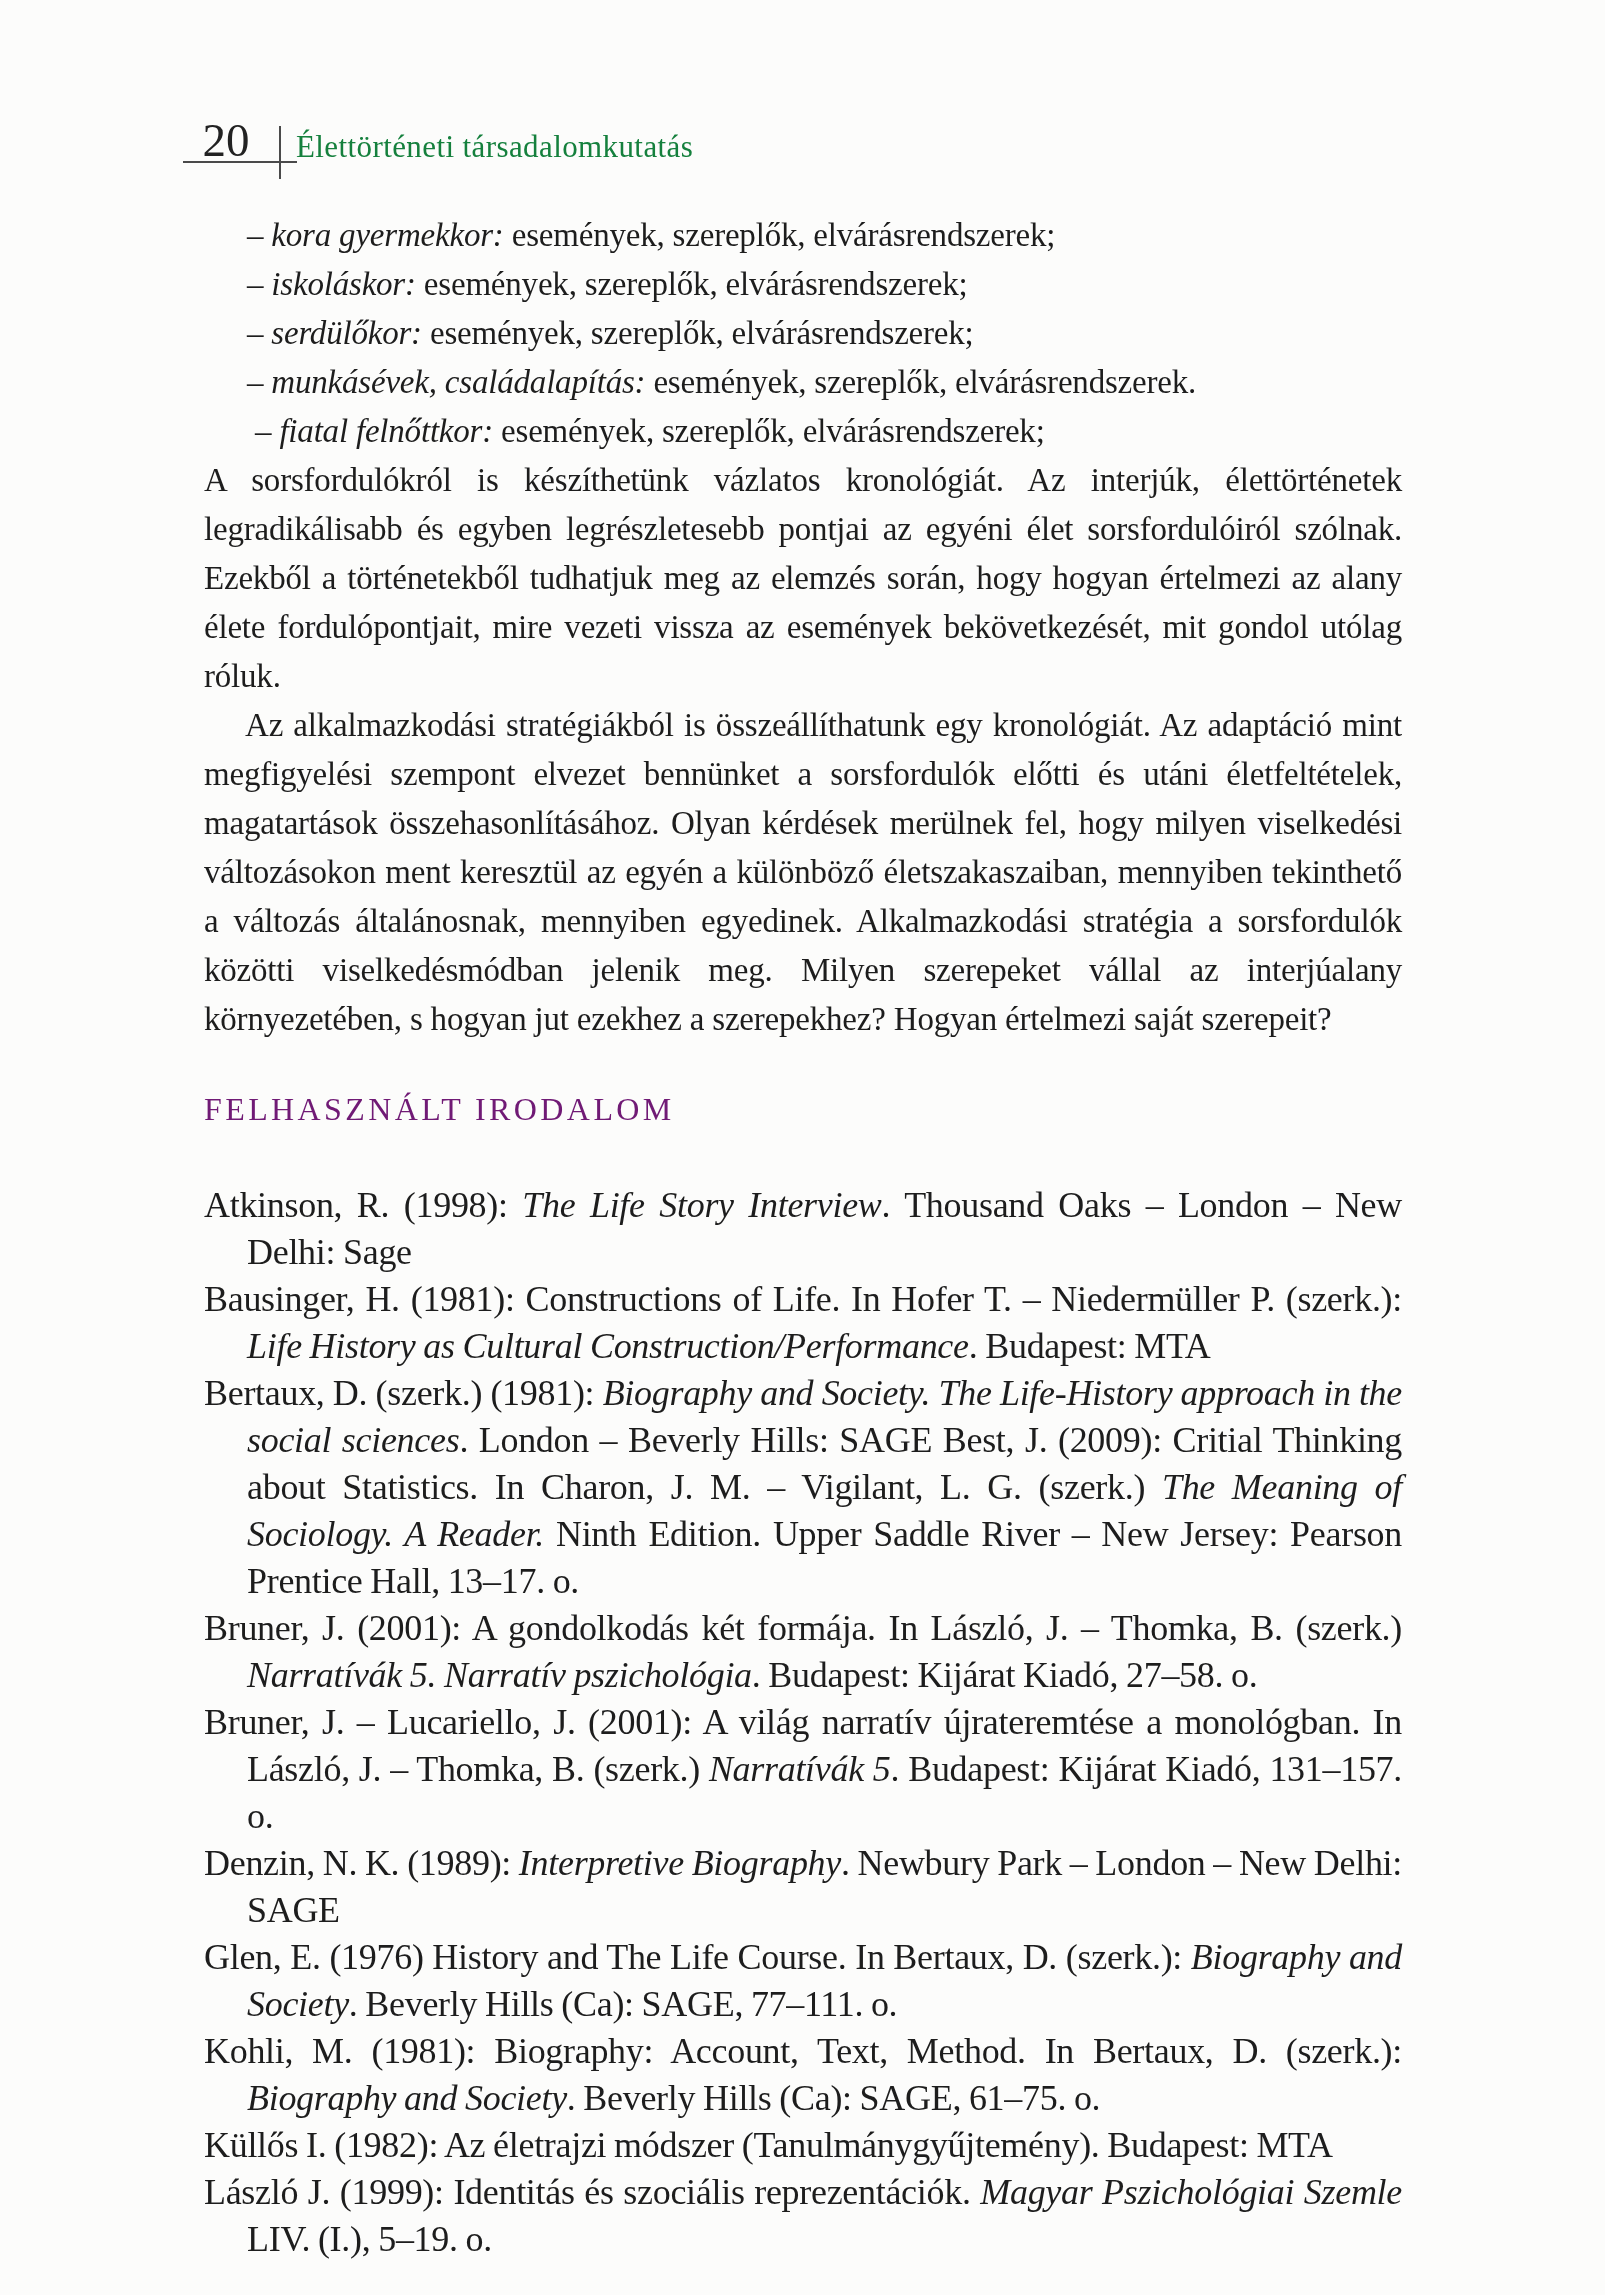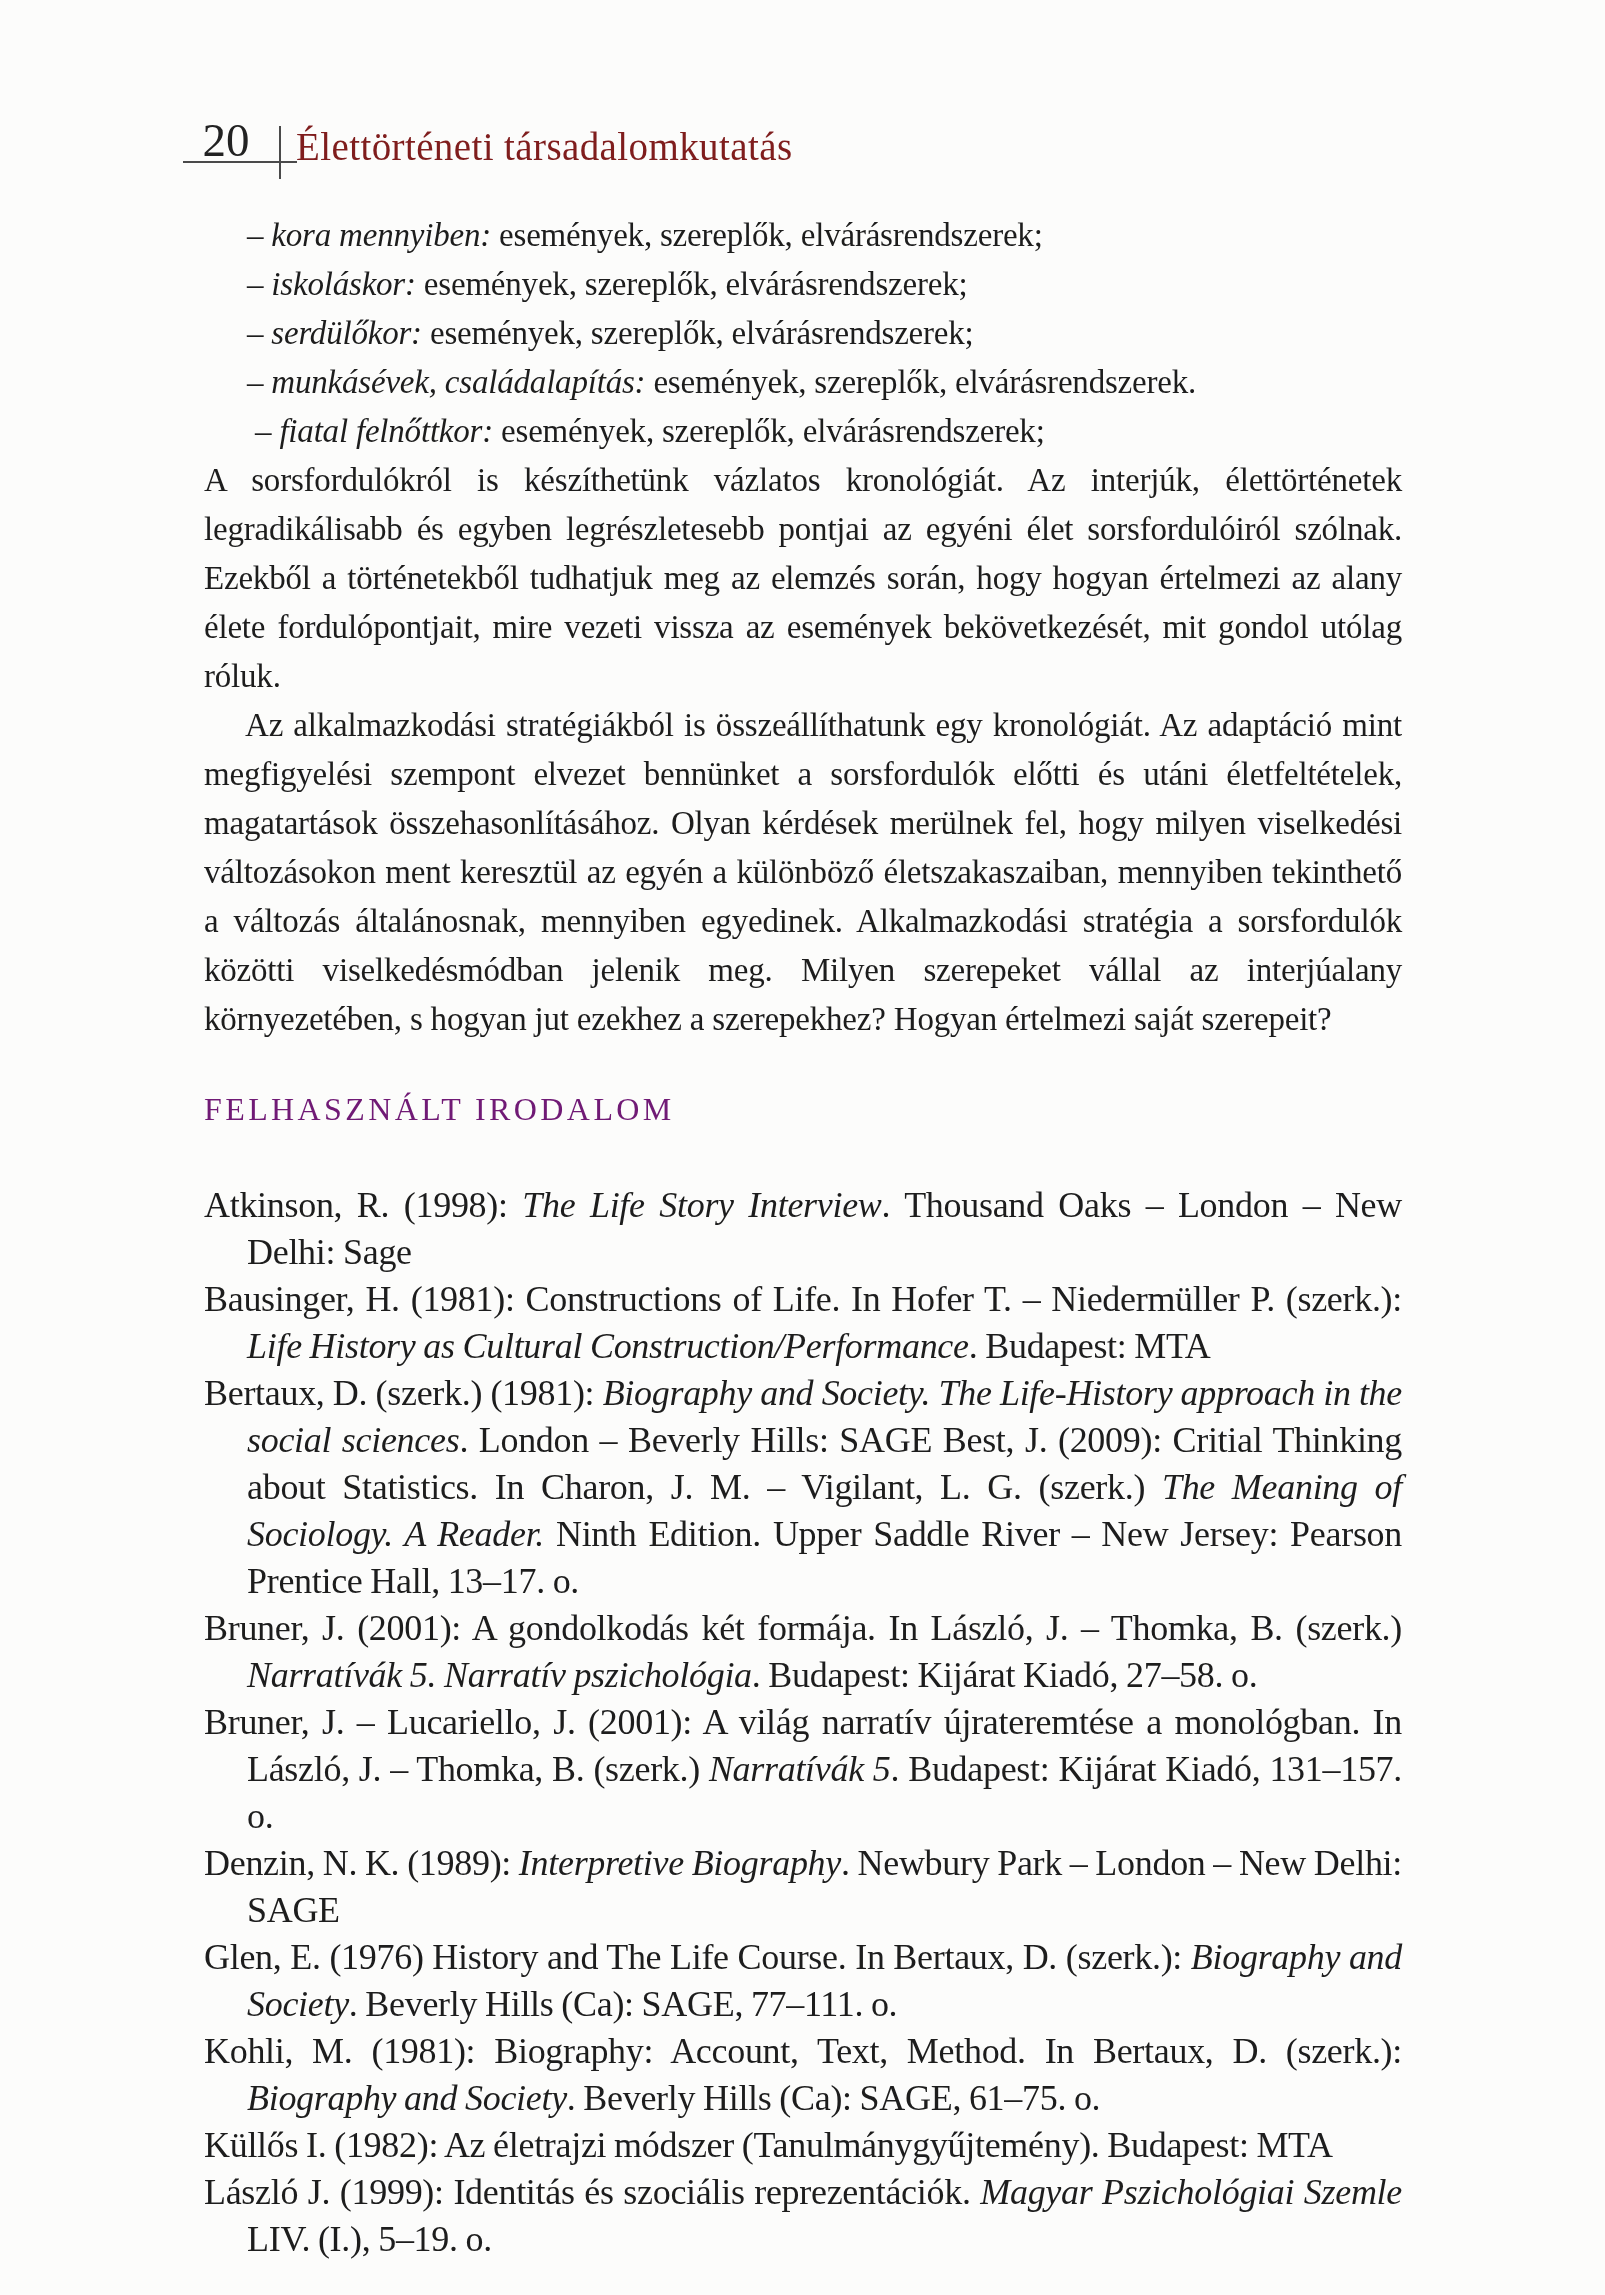--- a/index.html
+++ b/index.html
@@ -23,24 +23,24 @@
     left: 183px; top: 120px;
     width: 86px;
     text-align: center;
     font-size: 47px;
     line-height: 40px;
     color: #222;
   }
   .runhead {
     position: absolute;
     left: 296px; top: 129px;
-    font-size: 39px;
+    font-size: 31px;
     line-height: 36px;
     letter-spacing: 0.4px;
-    color: #7f1d1d;
+    color: #15803d;
   }
   .rule-h {
     position: absolute;
     left: 183px; top: 161px;
     width: 114px; height: 1.7px;
     background: #4a4a4a;
   }
   .rule-v {
     position: absolute;
     left: 279px; top: 126px;
@@ -95,21 +95,21 @@
   <div class="pagenum">20</div>
 
   <div class="rule-h"></div>
   <div class="rule-v"></div>
 
   <div class="runhead">Élettörténeti társadalomkutatás</div>
 
   <div class="column">
 
     <div id="list">
-        <div class="list-line"><span>– </span><span class="it">kora mennyiben:</span><span> események, szereplők, elvárásrendszerek;</span></div>
+        <div class="list-line"><span>– </span><span class="it">kora gyermekkor:</span><span> események, szereplők, elvárásrendszerek;</span></div>
         <div class="list-line"><span>– </span><span class="it">iskoláskor:</span><span> események, szereplők, elvárásrendszerek;</span></div>
         <div class="list-line"><span>– </span><span class="it">serdülőkor:</span><span> események, szereplők, elvárásrendszerek;</span></div>
         <div class="list-line"><span>– </span><span class="it">munkásévek, családalapítás:</span><span> események, szereplők, elvárásrendszerek.</span></div>
         <div class="list-line"><span>&nbsp;– </span><span class="it">fiatal felnőttkor:</span><span> események, szereplők, elvárásrendszerek;</span></div>
       </div>
 
     <div id="paragraphs">
         <div class="para">A sorsfordulókról is készíthetünk vázlatos kronológiát. Az interjúk, élettörténetek legradikálisabb és egyben legrészletesebb pontjai az egyéni élet sorsfordulóiról szólnak. Ezekből a történetekből tudhatjuk meg az elemzés során, hogy hogyan értelmezi az alany élete fordulópontjait, mire vezeti vissza az események bekövetkezését, mit gondol utólag róluk.</div>
         <div class="para indent-first">Az alkalmazkodási stratégiákból is összeállíthatunk egy kronológiát. Az adaptáció mint megfigyelési szempont elvezet bennünket a sorsfordulók előtti és utáni életfeltételek, magatartások összehasonlításához. Olyan kérdések merülnek fel, hogy milyen viselkedési változásokon ment keresztül az egyén a különböző életszakaszaiban, mennyiben tekinthető a változás általánosnak, mennyiben egyedinek. Alkalmazkodási stratégia a sorsfordulók közötti viselkedésmódban jelenik meg. Milyen szerepeket vállal az interjúalany környezetében, s hogyan jut ezekhez a szerepekhez? Hogyan értelmezi saját szerepeit?</div>
       </div>

